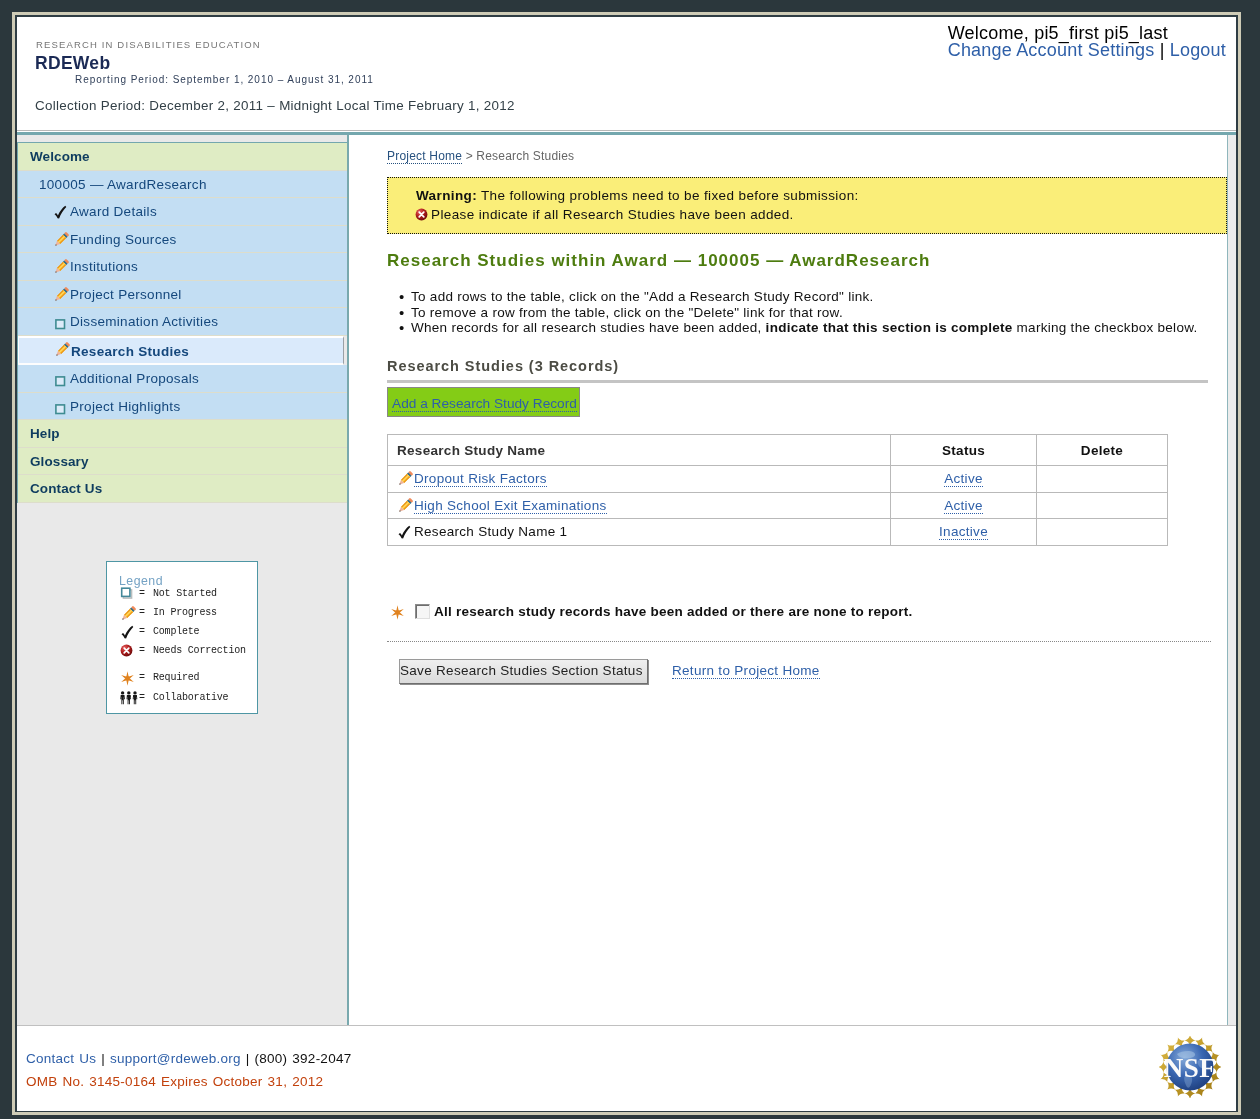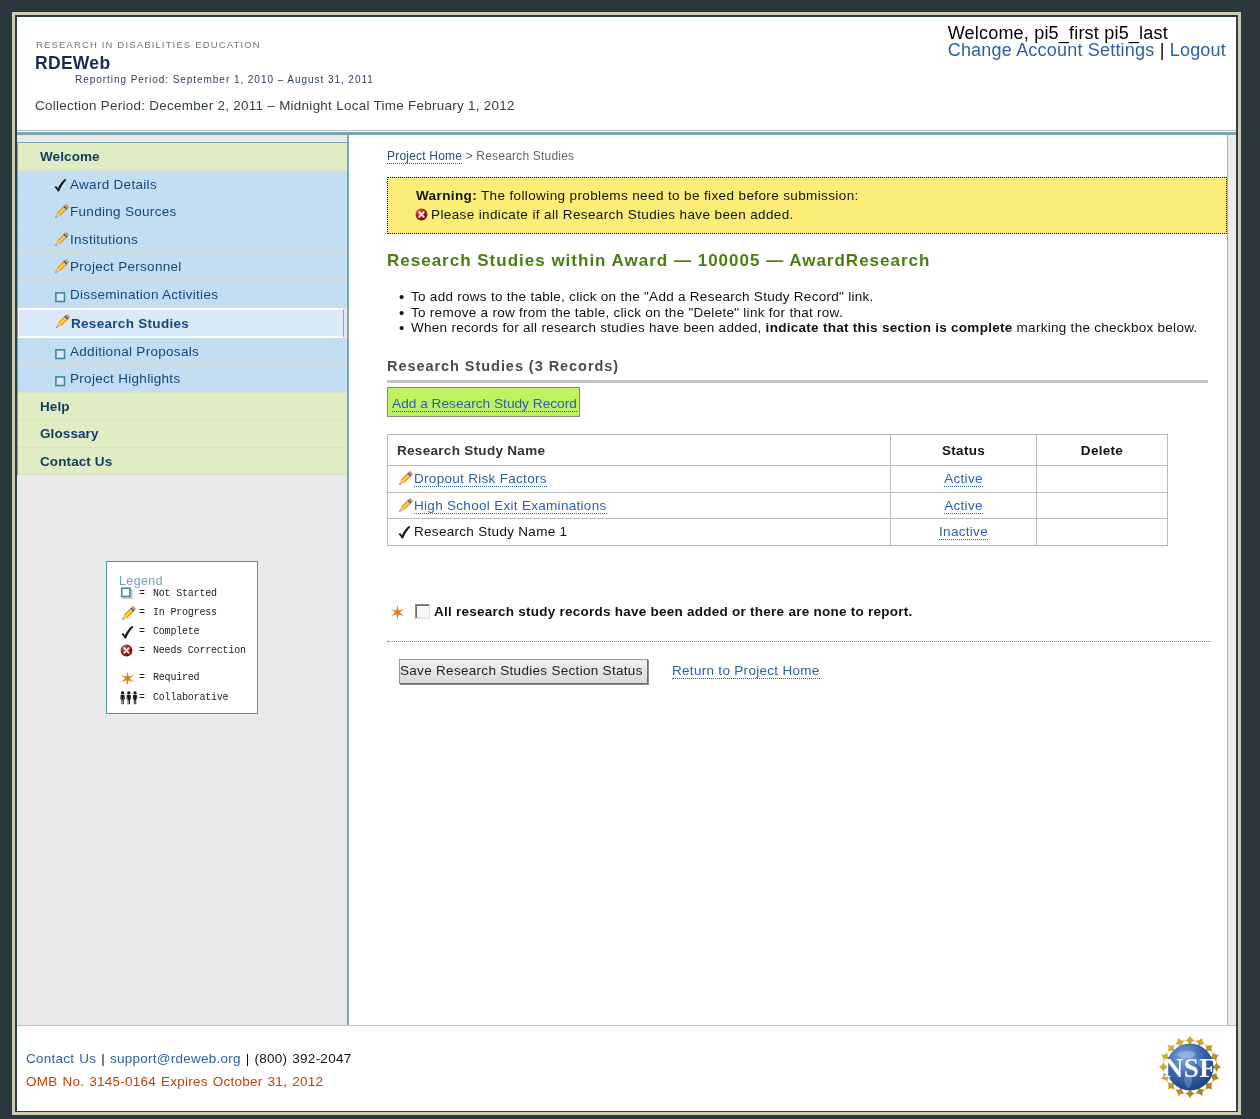--- a/index.html
+++ b/index.html
@@ -17,21 +17,21 @@
 .hline{position:absolute;left:0;top:113px;width:100%;height:1px;background:#B8B8B8;}
 .tealbar{position:absolute;left:0;top:115px;width:100%;height:3px;background:#74A7AE;}
 
 .cols{position:absolute;left:0;top:118px;width:100%;height:890px;}
 .sidebar{position:absolute;left:0;top:0;width:330px;height:890px;background:#E9E9E9;border-right:2px solid #79A9AE;}
 .gutter{position:absolute;right:0;top:0;width:8px;height:890px;background:#ECECEC;border-left:1px solid #8FB6BC;}
 .main{position:absolute;left:332px;top:0;width:878px;height:890px;background:#fff;}
 
 .menu{position:absolute;left:0;top:7px;width:329px;border-top:1px solid #74A7AE;border-left:1px solid #74A7AE;}
 .mi{position:relative;height:26.5px;border-bottom:1px solid #DDDDCB;font-size:13.5px;color:#14477C;line-height:27px;white-space:nowrap;letter-spacing:0.3px;}
-.mi.grn{background:#DFECC4;font-weight:bold;color:#0E3C5F;padding-left:22px;letter-spacing:0.1px;}
+.mi.grn{background:#DFECC4;font-weight:bold;color:#0E3C5F;padding-left:12px;letter-spacing:0.1px;}
 .mi.blu{background:#C3DEF3;}
 .mi .t1{padding-left:21px;}
 .mi .ico{position:absolute;left:35px;top:4px;width:16px;height:16px;}
 .mi .txt{position:absolute;left:52px;top:0;}
 .mi.sel{background:#DAEAFB;border-top:2px solid #fff;border-bottom:2px solid #FDFDFD;border-left:1px solid #fff;border-right:1px solid #9AA0A6;margin-right:3px;height:25.5px;line-height:27px;font-weight:bold;}
 .mi.sel .ico{top:2px;left:35px;}
 .mi .ico.bx{top:6px;left:34px;}
 
 .legend{position:absolute;left:89px;top:426px;width:150px;height:151px;background:#fff;border:1px solid #4E96A4;}
 .legend .ttl{position:absolute;left:12px;top:12px;font-size:12.3px;color:#74A2C4;letter-spacing:0.5px;}
@@ -45,21 +45,21 @@
 .warn{position:absolute;left:38px;top:42px;width:797px;background:#FAEE79;border:1px dotted #111;padding:10px 13px 11px 28px;font-size:13.5px;color:#111;letter-spacing:0.38px;}
 .warn .l1{margin:0 0 4px 0;}
 .warn .l2{position:relative;padding-left:16px;margin-left:-1px;}
 .warn .l2 svg{position:absolute;left:0;top:1px;}
 .h1{position:absolute;left:38px;top:116px;font-size:17px;font-weight:bold;color:#4d7c0f;letter-spacing:1.0px;}
 .bullets{position:absolute;left:38px;top:154px;font-size:13.5px;color:#111;letter-spacing:0.28px;}
 .bullets div{position:relative;padding-left:24px;line-height:15.6px;}
 .bullets div:before{content:"\2022";position:absolute;left:12px;font-size:15px;}
 .h2{position:absolute;left:38px;top:223px;font-size:14.5px;font-weight:bold;color:#4C4C44;letter-spacing:0.95px;}
 .hr2{position:absolute;left:38px;top:245px;width:821px;height:3px;background:#C4C4C4;}
-.addbox{position:absolute;left:38px;top:252px;background:#bef264;border:1px solid #888;padding:8px 2px 5px 4px;font-size:13.7px;}
+.addbox{position:absolute;left:38px;top:252px;background:#84cc16;border:1px solid #888;padding:8px 2px 5px 4px;font-size:13.7px;}
 .tbl{position:absolute;left:38px;top:299px;border-collapse:collapse;font-size:13.5px;color:#111;letter-spacing:0.3px;}
 .tbl td,.tbl th{border:1px solid #B9B9B9;padding:0;box-sizing:border-box;}
 .tbl th{height:31px;font-size:13.5px;}
 .tbl .c1{width:503px;text-align:left;padding-left:9px;}
 .tbl th.c1{color:#333;}
 .tbl .c2{width:146px;text-align:center;}
 .tbl .c3{width:131px;text-align:center;}
 .tbl td{height:26.5px;}
 .tbl td.c1{position:relative;padding-left:26px;}
 .tbl td.c1 .pic{position:absolute;left:9px;top:5px;width:16px;height:16px;}
@@ -86,20 +86,21 @@
     <div class="rp">Reporting Period: September 1, 2010 – August 31, 2011</div>
     <div class="cp">Collection Period: December 2, 2011 – Midnight Local Time February 1, 2012</div>
     <div class="acct">Welcome, pi5_first pi5_last<br><a class="lnk" href="#">Change Account Settings</a> | <a class="lnk" href="#">Logout</a></div>
   </div>
   <div class="hline"></div>
   <div class="tealbar"></div>
   <div class="cols">
     <div class="sidebar">
       <div class="menu">
         <div class="mi grn">Welcome</div>
+        <div class="mi blu"><span class="t1">100005 — AwardResearch</span></div>
         <div class="mi blu">
             <span class="ico"><svg width="15" height="15" viewBox="0 0 15 15">
                 <path d="M1.5 9.3 L3.0 8.0 C3.8 8.6 4.4 9.5 4.9 10.6 C6.6 6.4 9.3 3.0 12.3 0.8 L13.3 1.9 C10.3 4.9 7.7 8.9 6.1 13.5 L4.5 13.3 C3.9 11.7 2.8 10.3 1.5 9.3 Z" fill="#141414"></path>
               </svg></span>
             <span class="txt">Award Details</span>
           </div>
         <div class="mi blu">
             <span class="ico"><svg width="16" height="16" viewBox="0 0 16 16">
                 <g transform="rotate(45 8 8)">
 <rect x="5.6" y="-1.4" width="4.8" height="2.8" rx="1.2" fill="#F08A5A"></rect>

